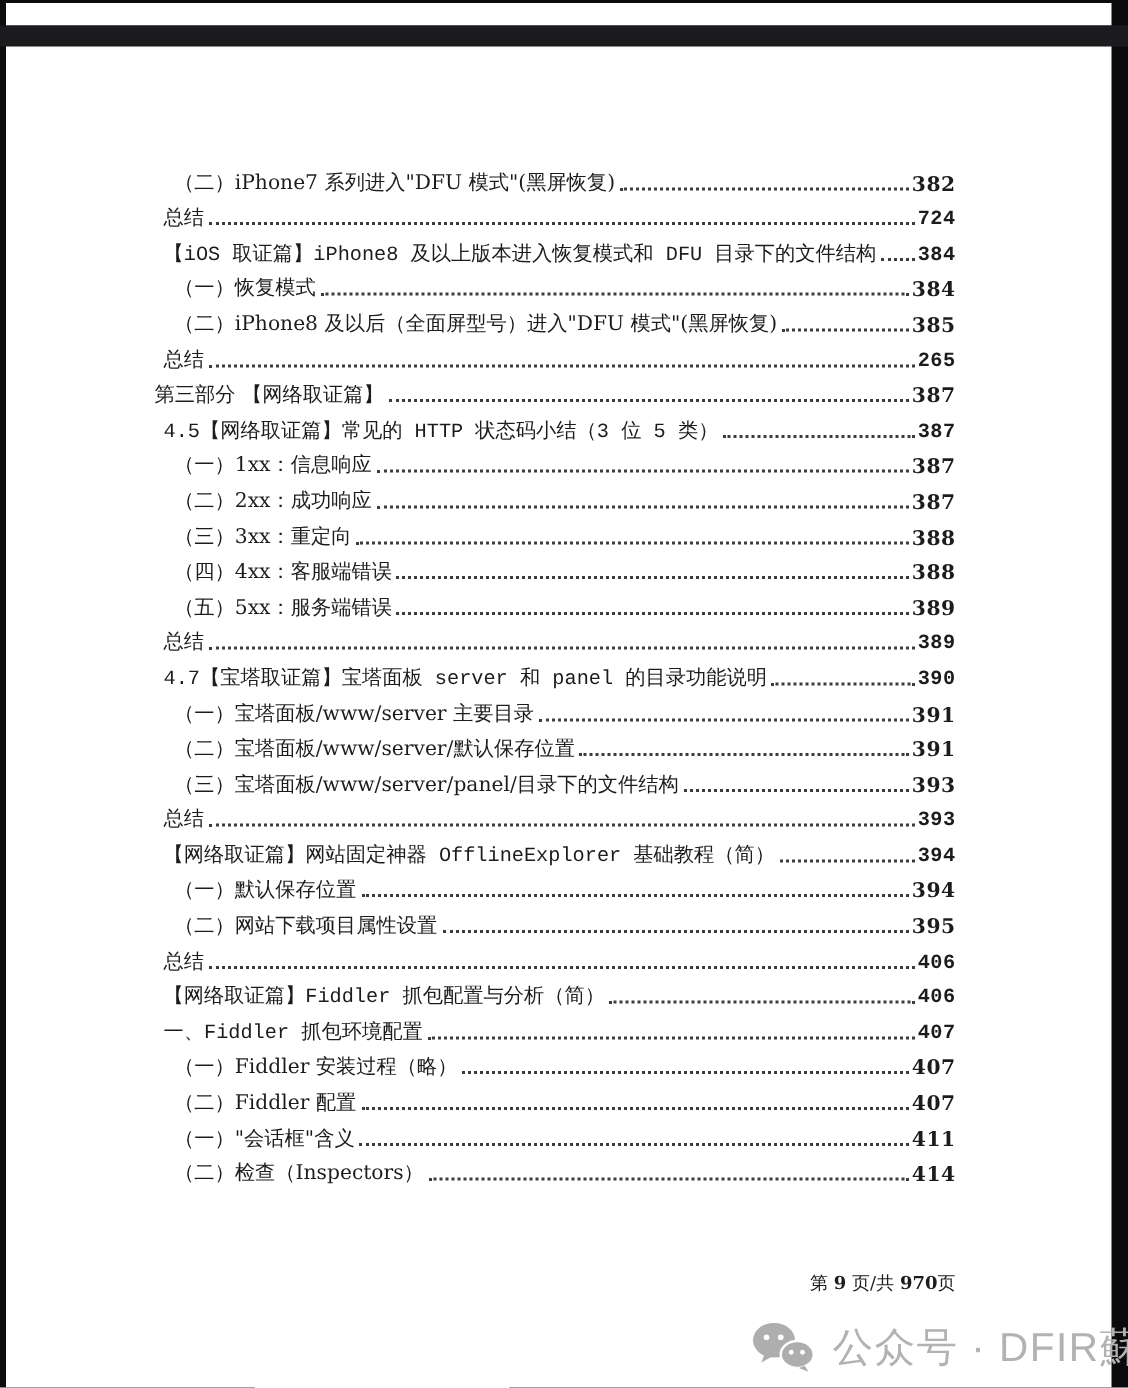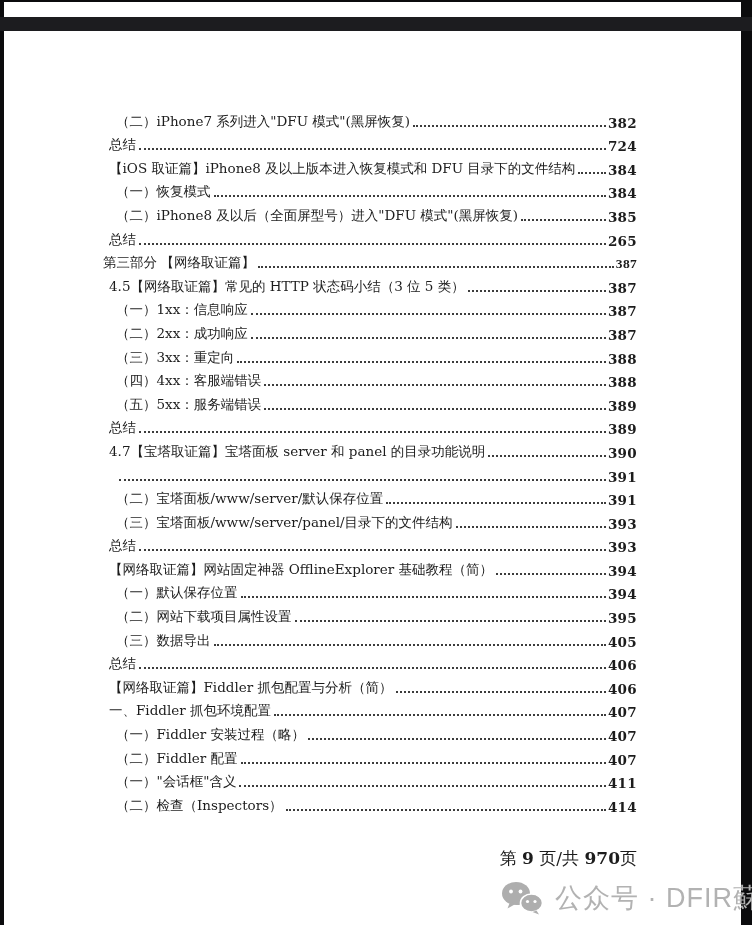--- a/index.html
+++ b/index.html
@@ -24,34 +24,34 @@
   }
   .toc {
     position:absolute; left:99px; top:79px; width:534px;
   }
   .toc-row {
     display:flex; align-items:flex-end;
     height:23.6px;
     font-size:13.5px; color:#1c1c1c;
     cursor:pointer;
   }
-  .toc-row.lvl0 { padding-left:0;font-family:Liberation Serif, serif; }
-  .toc-row.lvl1 { padding-left:6px; }
+  .toc-row.lvl0 { padding-left:0; }
+  .toc-row.lvl1 { padding-left:6px;font-family:Liberation Mono, monospace; }
   .toc-row.lvl2 { padding-left:13px; }
   .toc-row .lbl { white-space:nowrap; padding-bottom:3px; }
   .toc-row .dots {
     flex:1; min-width:10px;
     border-bottom:2px dotted #3c3c3c;
     margin:0 2px 7px 3px;
   }
   .toc-row .num { white-space:nowrap; padding-bottom:3px; font-weight:600; letter-spacing:0.3px;text-align:center; }
   .page-footer {
     position:absolute; left:99px; top:816px; width:534px;
     text-align:right;
-    font-size:17px; color:#1c1c1c;
+    font-size:12px; color:#1c1c1c;
   }
   .page-footer b { font-weight:bold; }
   .watermark {
     position:absolute; left:497px; top:849px; height:36px;
     display:flex; align-items:center; gap:12px;
     color:#b2b2b2;
     font-family:"Liberation Sans","DejaVu Sans",sans-serif;
     font-size:27px; letter-spacing:1px;
     white-space:nowrap;
     user-select:none;
@@ -135,20 +135,21 @@
         <span class="lbl">总结</span>
         <span class="dots"></span>
         <span class="num">389</span>
       </div>
       <div class="toc-row lvl1">
         <span class="lbl">4.7【宝塔取证篇】宝塔面板 server 和 panel 的目录功能说明</span>
         <span class="dots"></span>
         <span class="num">390</span>
       </div>
       <div class="toc-row lvl2">
+        <span class="lbl">（一）宝塔面板/www/server 主要目录</span>
         <span class="dots"></span>
         <span class="num">391</span>
       </div>
       <div class="toc-row lvl2">
         <span class="lbl">（二）宝塔面板/www/server/默认保存位置</span>
         <span class="dots"></span>
         <span class="num">391</span>
       </div>
       <div class="toc-row lvl2">
         <span class="lbl">（三）宝塔面板/www/server/panel/目录下的文件结构</span>
@@ -167,25 +168,20 @@
       </div>
       <div class="toc-row lvl2">
         <span class="lbl">（一）默认保存位置</span>
         <span class="dots"></span>
         <span class="num">394</span>
       </div>
       <div class="toc-row lvl2">
         <span class="lbl">（二）网站下载项目属性设置</span>
         <span class="dots"></span>
         <span class="num">395</span>
-      </div>
-      <div class="toc-row lvl2">
-        <span class="lbl">（三）数据导出</span>
-        <span class="dots"></span>
-        <span class="num">405</span>
       </div>
       <div class="toc-row lvl1">
         <span class="lbl">总结</span>
         <span class="dots"></span>
         <span class="num">406</span>
       </div>
       <div class="toc-row lvl1">
         <span class="lbl">【网络取证篇】Fiddler 抓包配置与分析（简）</span>
         <span class="dots"></span>
         <span class="num">406</span>

